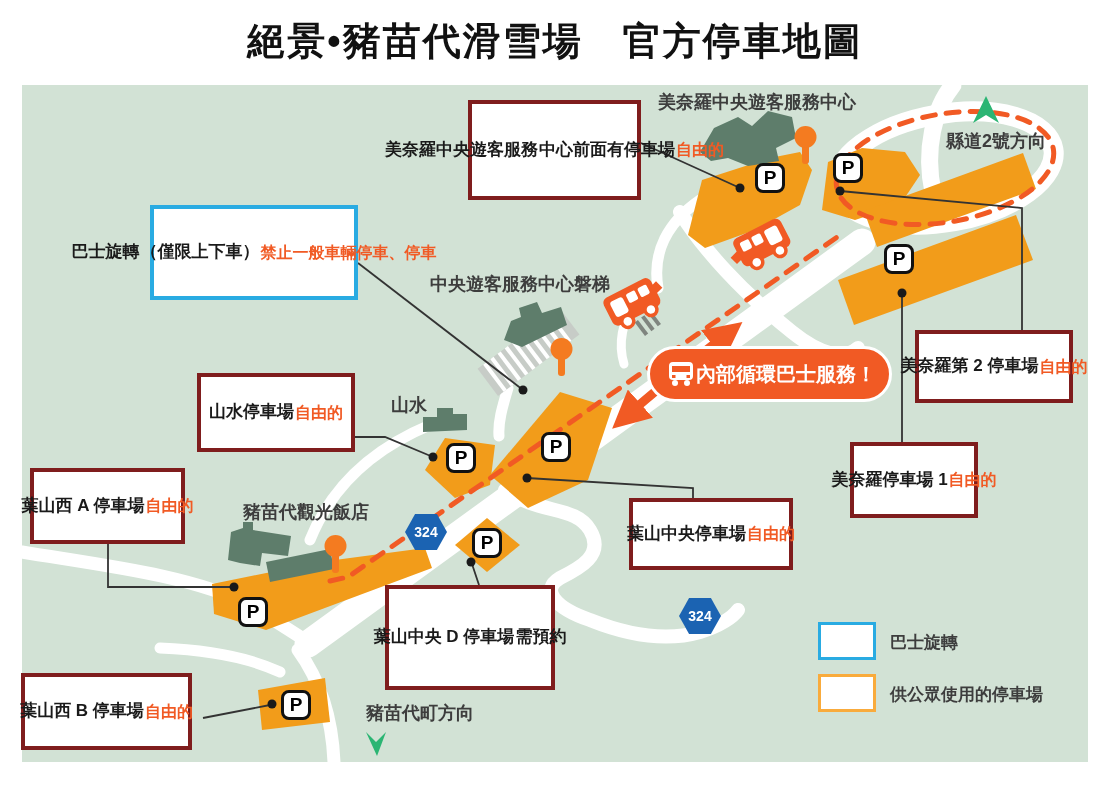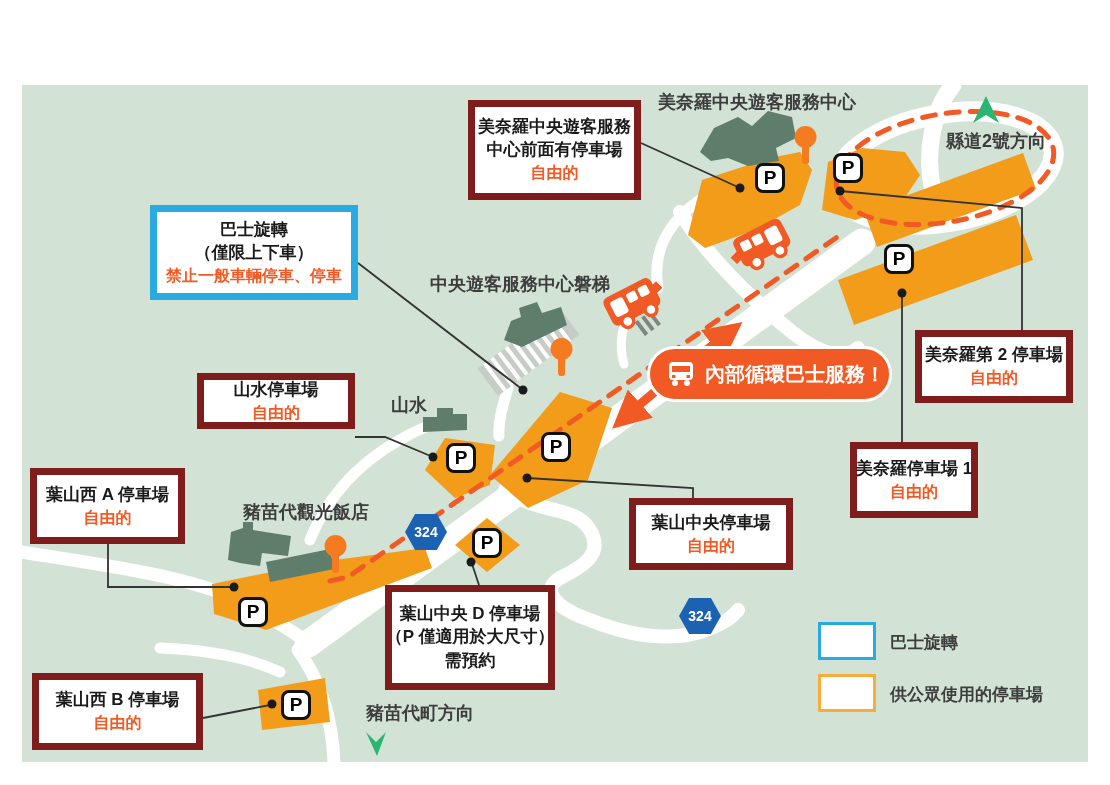--- a/index.html
+++ b/index.html
@@ -2,46 +2,47 @@
 <html><head>
 <meta charset="utf-8">
 <style>
   html,body{margin:0;padding:0;background:#fff;}
   body{font-family:"Liberation Sans","DejaVu Sans",sans-serif;}
   #stage{position:relative;width:1110px;height:785px;background:#fff;overflow:hidden;}
   #page-title{position:absolute;left:0;top:16px;width:1110px;text-align:center;
     font-size:38px;font-weight:800;color:#111;letter-spacing:2px;}
   #map-bg{position:absolute;left:22px;top:85px;width:1066px;height:677px;background:#d2e2d5;}
   #map-svg{position:absolute;left:0;top:0;width:1110px;height:785px;pointer-events:none;}
-  .box{position:absolute;background:#fff;border:7px solid #7f1d1d;box-sizing:border-box;
-    display:flex;flex-direction:column;justify-content:center;align-items:center;gap:1px;text-align:center;z-index:5;}
+  .box{position:absolute;background:#fff;border:4px solid #7f1d1d;box-sizing:border-box;
+    display:flex;flex-direction:row;justify-content:center;align-items:center;gap:1px;text-align:center;z-index:5;}
   .box.blue{border-color:#29abe2;}
   .bl{font-weight:700;font-size:17px;line-height:1.3;color:#1a1a1a;white-space:nowrap;}
   .bn{font-weight:700;font-size:16px;line-height:1.35;color:#f15a24;white-space:nowrap;}
   .maplabel{position:absolute;font-weight:700;font-size:18px;color:#3d3d3d;white-space:nowrap;z-index:4;}
   .pmark{position:absolute;width:30px;height:30px;background:#fff;border:3px solid #111;border-radius:8px;
     box-sizing:border-box;display:flex;align-items:center;justify-content:center;
     font-size:19px;font-weight:800;color:#000;z-index:4;}
   .shield{position:absolute;width:42px;height:36px;background:#1b63b2;color:#fff;
     clip-path:polygon(24% 0,76% 0,100% 50%,76% 100%,24% 100%,0 50%);
     display:flex;align-items:center;justify-content:center;font-size:14px;font-weight:800;z-index:4;}
   #bus-badge{position:absolute;left:647px;top:346px;width:245px;height:56px;background:#f15a24;
     border:3px solid #fff;border-radius:32px;box-sizing:border-box;display:flex;align-items:center;
-    gap:9px;padding-left:16px;z-index:6;}
+    padding-left:16px;z-index:6;}
   #bus-badge .btext{color:#fff;font-size:20px;font-weight:800;white-space:nowrap;}
   .lg-swatch{position:absolute;width:58px;height:38px;background:#fff;box-sizing:border-box;z-index:4;}
   .lg-swatch.blue{border:3px solid #29abe2;}
   .lg-swatch.orange{border:3px solid #f9ab3c;}
   .lg-label{position:absolute;font-size:17px;font-weight:700;color:#3d3d3d;white-space:nowrap;z-index:4;}
 </style>
 </head>
 <body>
 
 <div id="stage">
 
+  <div id="page-title">絕景•豬苗代滑雪場　官方停車地圖</div>
 
   <div id="map-bg"></div>
 
   <svg id="map-svg" viewBox="0 0 1110 785">
     <defs>
       <marker id="ah" viewBox="0 0 10 10" refX="6.5" refY="5" markerWidth="4.2" markerHeight="4.2" orient="auto-start-reverse">
         <path d="M0,0 L10,5 L0,10 z" fill="#f15a24"></path>
       </marker>
       <g id="busproto">
         <rect x="-26" y="-17" width="53" height="31" rx="6" fill="#f15a24"></rect>
@@ -195,21 +196,21 @@
     <div class="bl">中心前面有停車場</div>
     <div class="bn">自由的</div>
   </div>
 
   <div class="box blue" style="left:150px;top:205px;width:208px;height:95px;">
     <div class="bl">巴士旋轉</div>
     <div class="bl">（僅限上下車）</div>
     <div class="bn">禁止一般車輛停車、停車</div>
   </div>
 
-  <div class="box" style="left:197px;top:373px;width:158px;height:56px;">
+  <div class="box" style="left:197px;top:373px;width:158px;height:79px;">
     <div class="bl">山水停車場</div>
     <div class="bn">自由的</div>
   </div>
 
   <div class="box" style="left:30px;top:468px;width:155px;height:76px;text-align:center;">
     <div class="bl">葉山西 A 停車場</div>
     <div class="bn">自由的</div>
   </div>
 
   <div class="box" style="left:915px;top:330px;width:158px;height:73px;">
@@ -222,25 +223,24 @@
     <div class="bn">自由的</div>
   </div>
 
   <div class="box" style="left:629px;top:498px;width:164px;height:72px;">
     <div class="bl">葉山中央停車場</div>
     <div class="bn">自由的</div>
   </div>
 
   <div class="box" style="left:385px;top:585px;width:170px;height:105px;">
     <div class="bl">葉山中央 D 停車場</div>
-    <div class="bl">（P 僅適用於大尺寸）</div>
     <div class="bl">需預約</div>
   </div>
 
-  <div class="box" style="left:32px;top:673px;width:171px;height:77px;">
+  <div class="box" style="left:21px;top:673px;width:171px;height:77px;">
     <div class="bl">葉山西 B 停車場</div>
     <div class="bn">自由的</div>
   </div>
 
   <div class="lg-swatch blue" style="left:818px;top:622px;"></div>
   <div class="lg-label" style="left:890px;top:631px;">巴士旋轉</div>
   <div class="lg-swatch orange" style="left:818px;top:674px;"></div>
   <div class="lg-label" style="left:890px;top:683px;">供公眾使用的停車場</div>
 
 </div>

